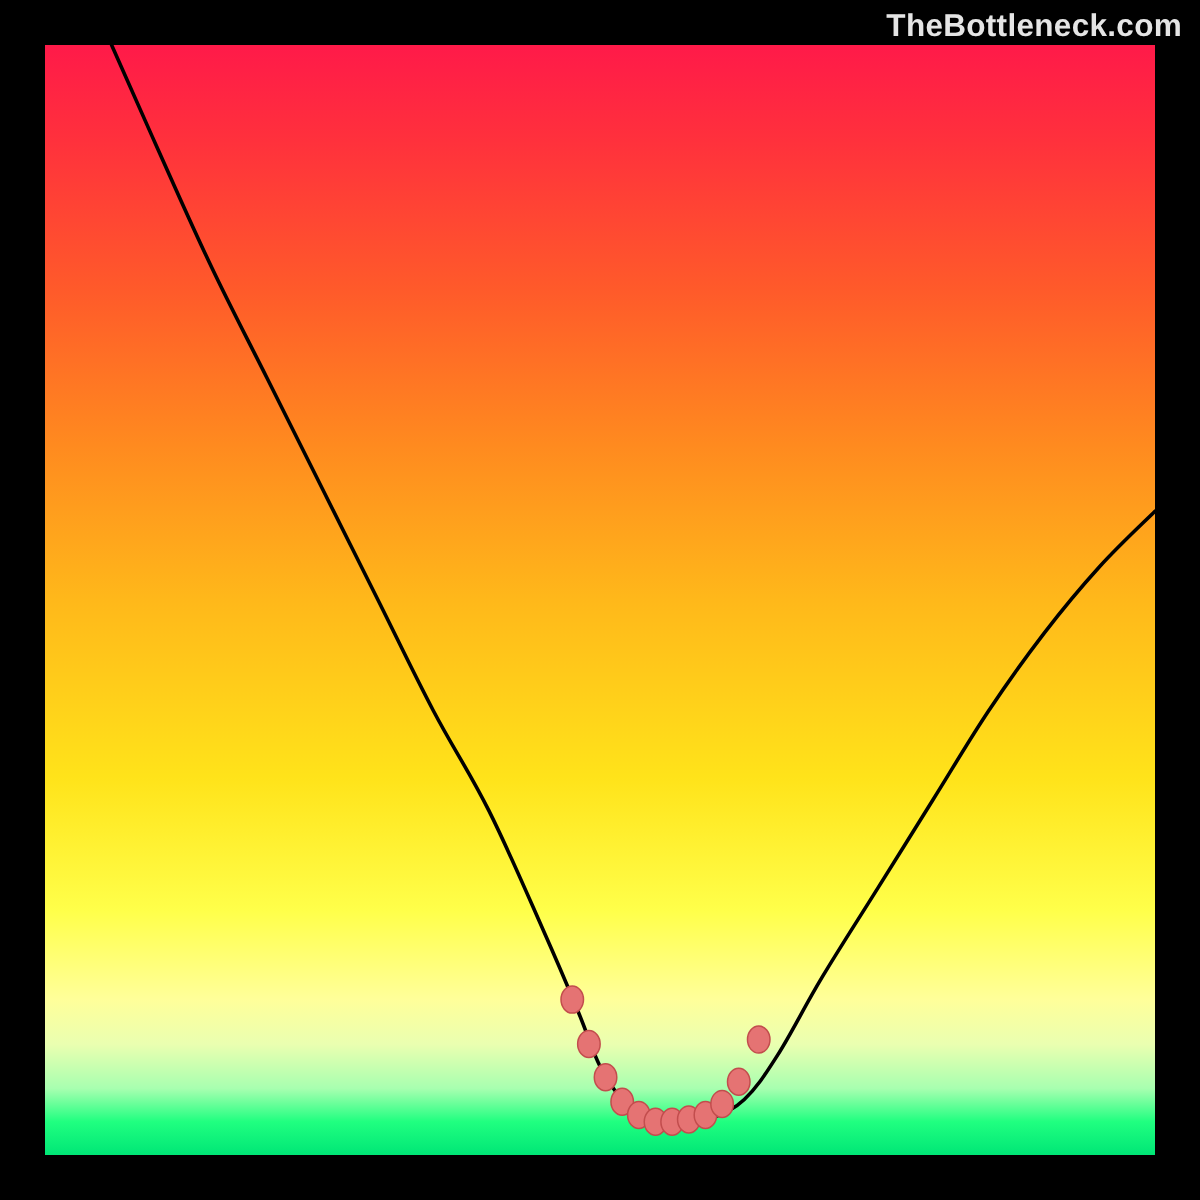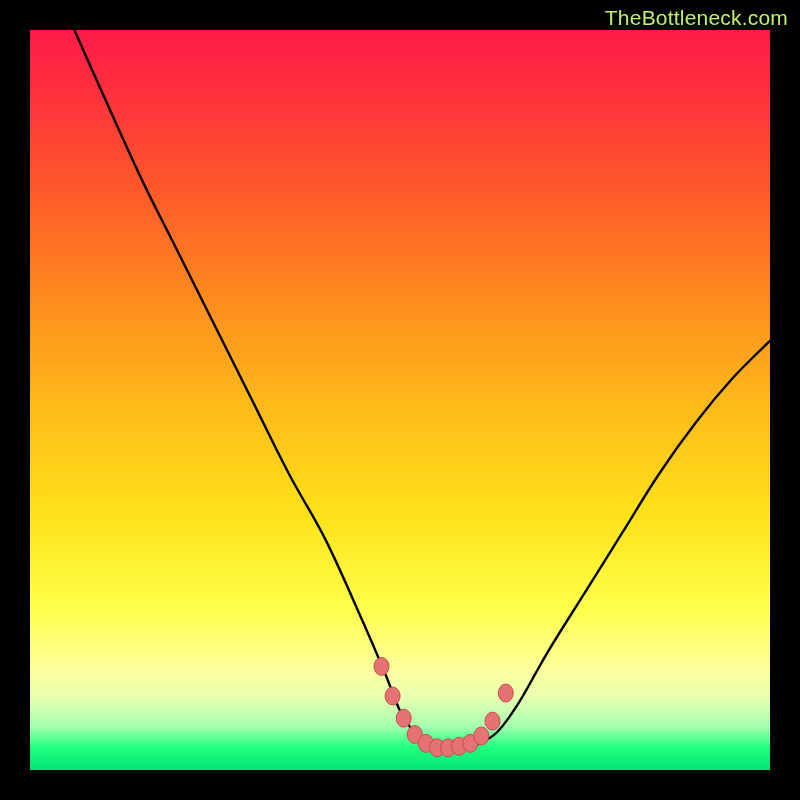--- a/index.html
+++ b/index.html
@@ -42,23 +42,23 @@
     position: absolute;
     left: 0; top: 0;
     width: 740px;
     height: 740px;
     display: block;
   }
   .watermark {
     position: absolute;
     top: 6px;
     right: 12px;
-    color: #bef264;
+    color: #e5e5e5;
     font-size: 21px;
-    font-weight: 400;
+    font-weight: 700;
     letter-spacing: 0.2px;
     user-select: none;
   }
 </style>
 </head>
 <body>
 
 <div class="frame">
 
   <div class="watermark">TheBottleneck.com</div>

